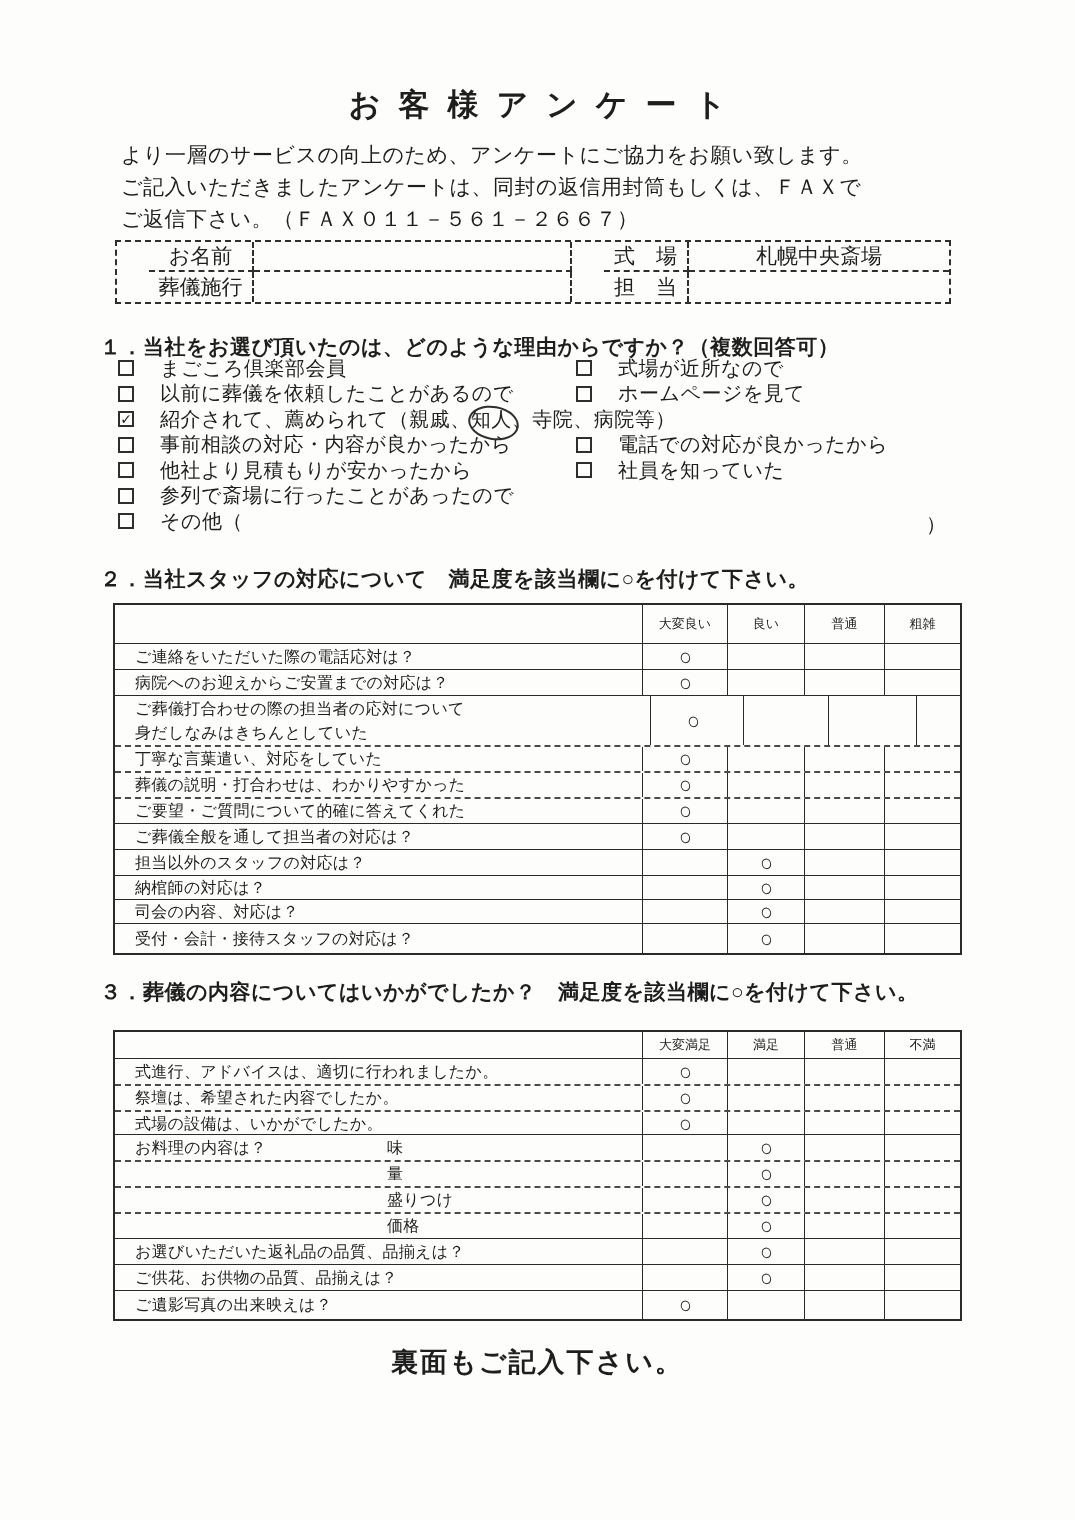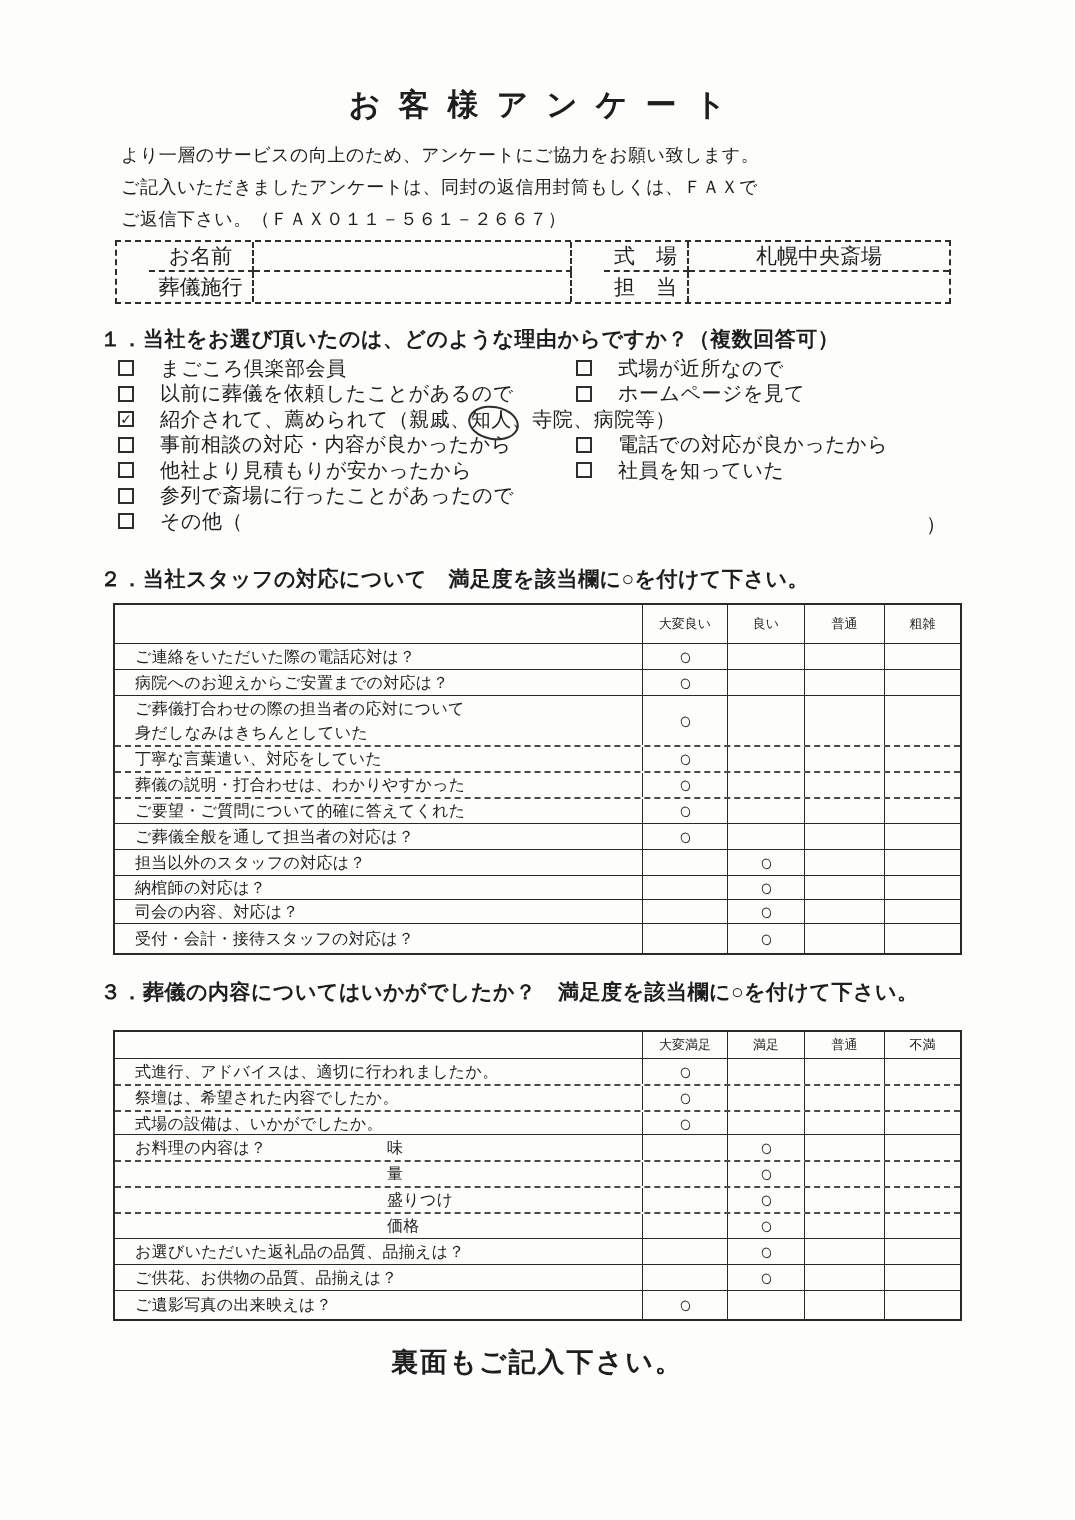--- a/index.html
+++ b/index.html
@@ -10,21 +10,21 @@
     font-family:"Liberation Sans","DejaVu Sans",sans-serif;
   }
   
   .doc-title {
     position:absolute; top:84px; left:0; width:100%;
     text-align:center; font-size:31px; font-weight:700;
     letter-spacing:0.58em; text-indent:0.58em;
   }
   .intro {
     position:absolute; top:139px; left:121px; width:820px;
-    font-size:18px; line-height:32px; font-weight:500;
+    font-size:21px; line-height:32px; font-weight:500;
     letter-spacing:0.5px; white-space:pre-line;
   }
   
   .info-box {
     position:absolute; top:240px; left:115px; width:836px; height:64px;
     border:2.5px dashed #2e2e2e;
     display:grid; grid-template-columns:137px 318px 117px 1fr;
     grid-template-rows:1fr 1fr; font-size:21px; font-weight:500;
   }
   .info-box > div { display:flex; align-items:center; }
@@ -59,21 +59,21 @@
   .stable {
     position:absolute; left:113px; width:849px;
     border:2.4px solid #2a2a2a; background:transparent;
   }
   .trow { display:grid; grid-template-columns:527px 85px 77px 80px 1fr; border-top:1.7px solid #2a2a2a; }
   .trow.first { border-top:none; }
   .trow.dash-top { border-top:2px dashed #4a4a4a; }
   .trow > div { border-left:1.7px solid #2a2a2a; display:flex; align-items:center; justify-content:center; }
   .trow > div:first-child { border-left:none; justify-content:flex-start; }
   .rh38 { height:38px; } .rh26 { height:26px; } .rh24 { height:24px; }
-  .rh50 { height:50px; } .rh30 { height:30px; } .rh29 { height:29px; }
+  .rh50 { height:50px;gap:8px; } .rh30 { height:30px; } .rh29 { height:29px; }
   .th { font-size:13px; font-weight:500; }
   .tq { font-size:16px; font-weight:500; padding-left:20px; letter-spacing:0.3px;
         white-space:pre-line; line-height:24px; }
   .tq-main { width:252px; flex:none; }
   .mark { display:inline-block; font-size:21px; font-weight:400; transform:rotate(-12deg) scaleY(1.15); }
   
   .footer {
     position:absolute; top:1344px; left:0; width:100%; text-align:center;
     font-size:27px; font-weight:700; letter-spacing:2px;
   }
@@ -93,21 +93,21 @@
     <div class="ib-label ib-row-sep">お名前</div>
     <div class="ib-val mid ib-row-sep"></div>
     <div class="ib-label ib-row-sep">式　場</div>
     <div class="ib-val ib-center ib-row-sep">札幌中央斎場</div>
     <div class="ib-label">葬儀施行</div>
     <div class="ib-val mid"></div>
     <div class="ib-label">担　当</div>
     <div class="ib-val"></div>
   </div>
 
-  <div class="q-heading" style="top:325px;">１．当社をお選び頂いたのは、どのような理由からですか？（複数回答可）</div>
+  <div class="q-heading" style="top:333px;">１．当社をお選び頂いたのは、どのような理由からですか？（複数回答可）</div>
   <div class="q1-opts">
     <div class="q1-row">
       <div class="opt opt-left">
         <span class="cb"></span>
         <span class="opt-label">まごころ倶楽部会員</span>
       </div>
       <div class="opt">
         <span class="cb"></span>
         <span class="opt-label">式場が近所なので</span>
       </div>

